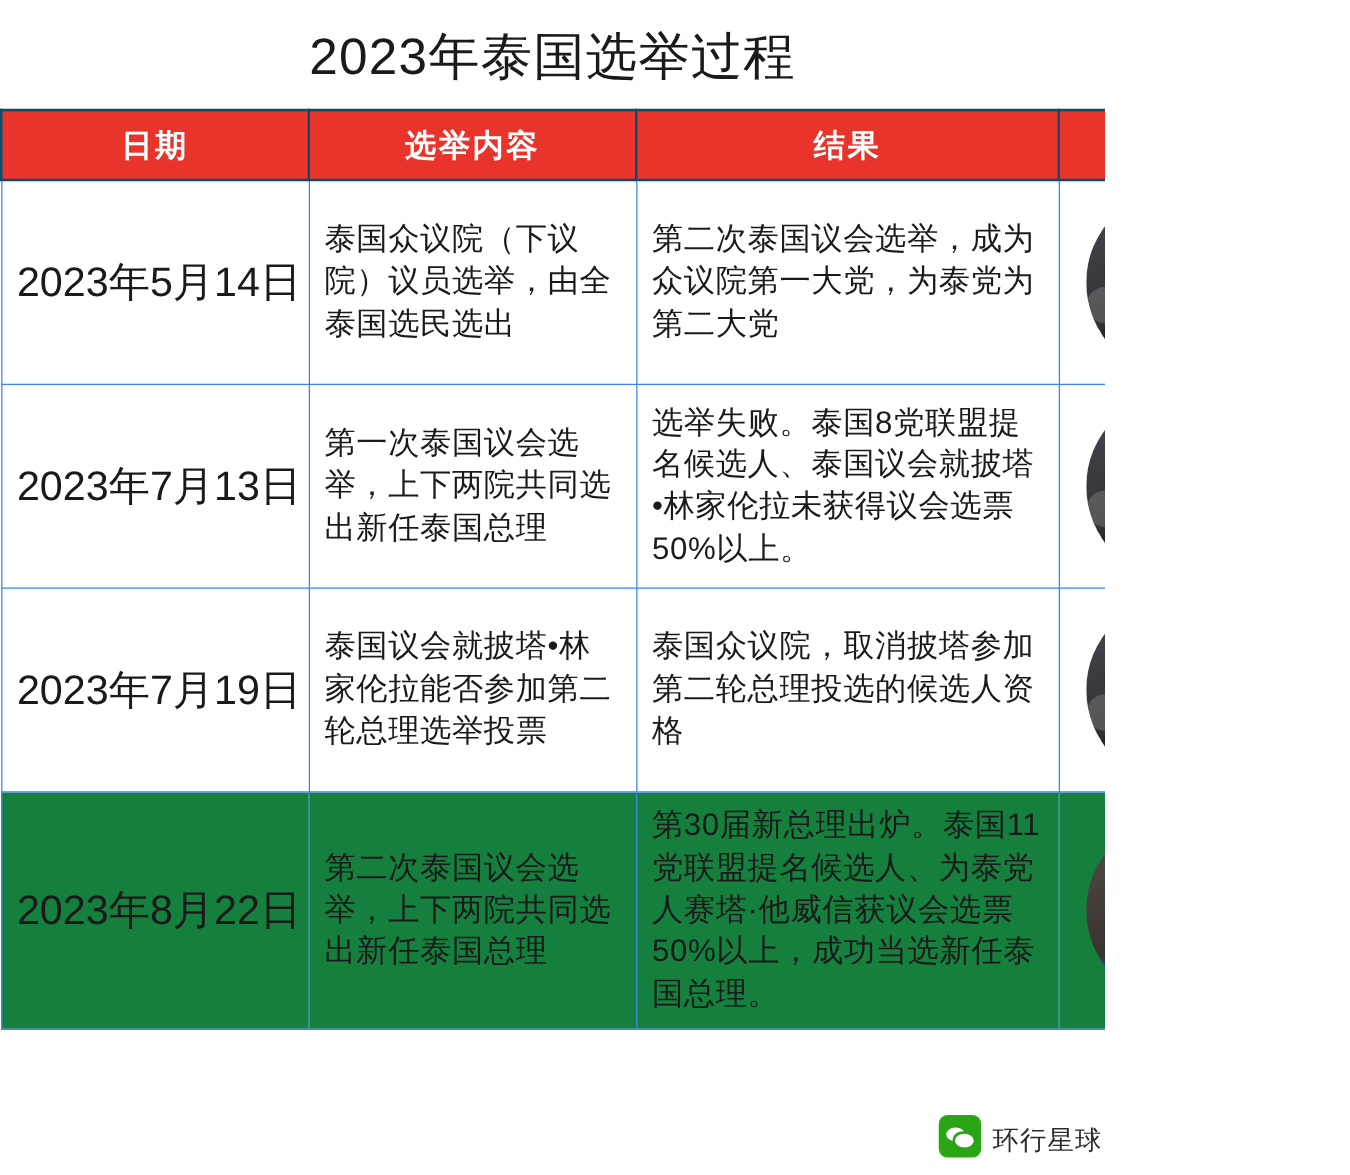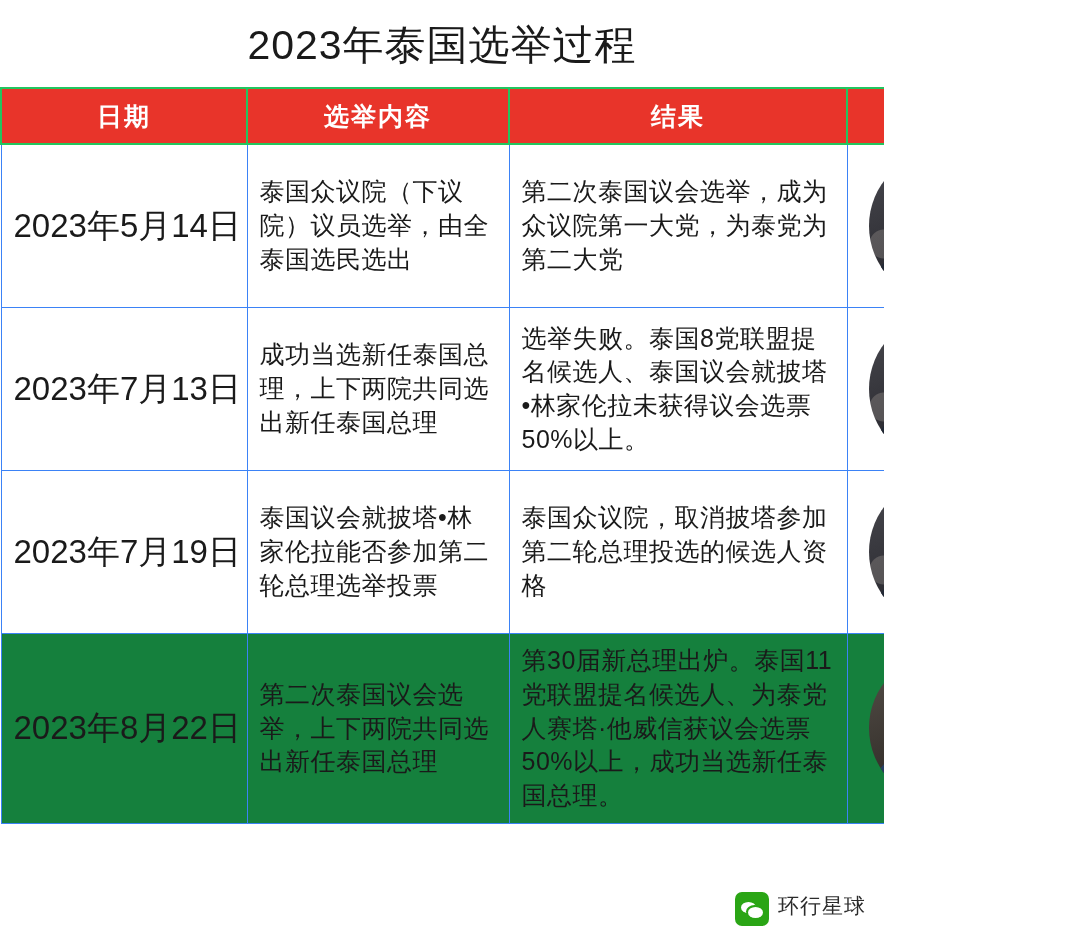--- a/index.html
+++ b/index.html
@@ -35,21 +35,21 @@
   table.main col.c-topic { width: 262px; }
   table.main col.c-result{ width: 338px; }
   table.main col.c-person{ width: 194px; }
 
   thead th {
     background: #e8342a;
     color: #ffffff;
     font-size: 25px;
     font-weight: bold;
     height: 56px;
-    border: 2px solid #22c55e;
+    border: 2px solid #0c4a6e;
     text-align: center;
     vertical-align: middle;
     letter-spacing: 2px;
   }
   tbody td {
     border: 1px solid #3b82f6;
     background: #f5f5f5;
     vertical-align: middle;
     padding: 10px 12px;
     font-size: 25px;
@@ -184,23 +184,23 @@
     left: 50%; bottom: 0;
     width: 46px; height: 46px;
     margin-left: -23px;
     background: #e6ded2;
     clip-path: polygon(50% 0%, 100% 30%, 80% 100%, 20% 100%, 0% 30%);
   }
 
   
   .watermark {
     position: absolute;
-    right: 18px; bottom: 14px;
+    right: 2px; bottom: 14px;
     display: flex;
-    align-items: flex-start;
+    align-items: flex-end;
     gap: 9px;
   }
   .wm-logo {
     width: 34px; height: 34px;
     border-radius: 7px;
     background: #2aa515;
     position: relative;
     flex: none;
   }
   .wm-logo:before {
@@ -261,21 +261,21 @@
             <span class="shirt"></span>
             <span class="tie"></span>
             <span class="head"></span>
             <span class="hair"></span>
           </div>
         </td>
       </tr>
 
       <tr class="light">
         <td class="date">2023年7月13日</td>
-        <td class="topic">成功当选新任泰国总理，上下两院共同选出新任泰国总理</td>
+        <td class="topic">第一次泰国议会选举，上下两院共同选出新任泰国总理</td>
         <td class="result">选举失败。泰国8党联盟提名候选人、泰国议会就披塔•林家伦拉未获得议会选票50%以上。</td>
         <td class="person">
           <div class="avatar photoA">
             <span class="body"></span>
             <span class="shirt"></span>
             <span class="tie"></span>
             <span class="head"></span>
             <span class="hair"></span>
           </div>
         </td>

